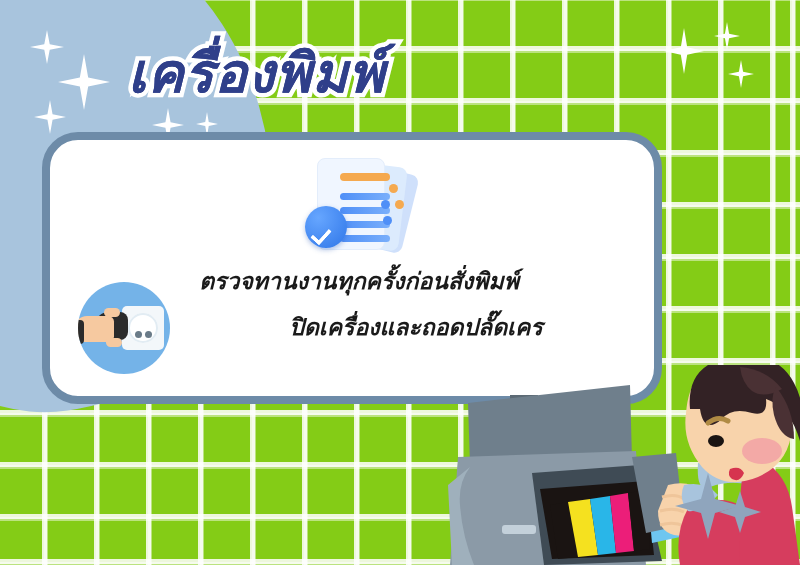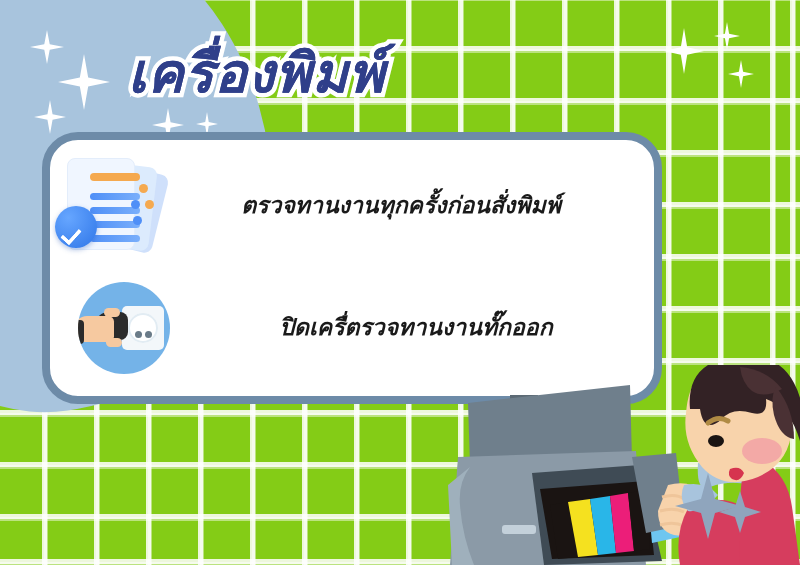--- a/index.html
+++ b/index.html
@@ -53,21 +53,21 @@
 
   
   .card{
     position:absolute;left:42px;top:132px;width:620px;height:272px;
     background:#ffffff;border:8px solid #6d8ba8;border-radius:36px;
     box-sizing:border-box;
   }
 
   
   .row{position:absolute;display:flex;align-items:center;}
-  .row-1{left:3px;top:14px;width:584px;}
+  .row-1{left:17px;top:14px;width:584px;flex-direction:column;}
   .row-2{left:18px;top:140px;width:584px;}
 
   .row-text{flex:1;text-align:center;color:#1a1a1a;
     font-size:23px;line-height:1.35;font-weight:bold;}
 
   
   .doc-icon{position:relative;width:112px;height:104px;flex:0 0 112px;}
   .sheet{position:absolute;border-radius:8px;}
   .sheet.back2{left:46px;top:14px;width:62px;height:80px;background:#cfe0fb;transform:rotate(14deg);}
   .sheet.back1{left:36px;top:10px;width:64px;height:84px;background:#dcebfd;transform:rotate(7deg);}
@@ -161,21 +161,21 @@
             </div>
           </div>
           <div class="plug-body"></div>
           <div class="hand"></div>
           <div class="finger" style="left:26px;top:26px;width:16px;height:9px;"></div>
           <div class="finger" style="left:28px;top:56px;width:16px;height:9px;"></div>
           <div class="cuff"></div>
         </div>
       </div>
       <div class="row-text">
-        <div>ปิดเครื่ตรวจทานงานทั๊กออก</div>
+        <div>ปิดเครื่องและถอดปลั๊ดเคร</div>
       </div>
     </div>
   </div>
 
   <svg class="illus" viewBox="0 0 360 200">
 
     <path d="M70 30 h28 v22 h-28 z" fill="#5c6a75"></path>
     <path d="M28 38 L190 20 L192 95 L30 100 Z" fill="#6f7f8c"></path>
     <path d="M18 92 L196 86 L206 200 L10 200 Z" fill="#8b9aa7"></path>
     <path d="M30 102 Q18 118 20 140 Q22 170 34 200 L12 200 L8 120 Z" fill="#9fb0bc"></path>

